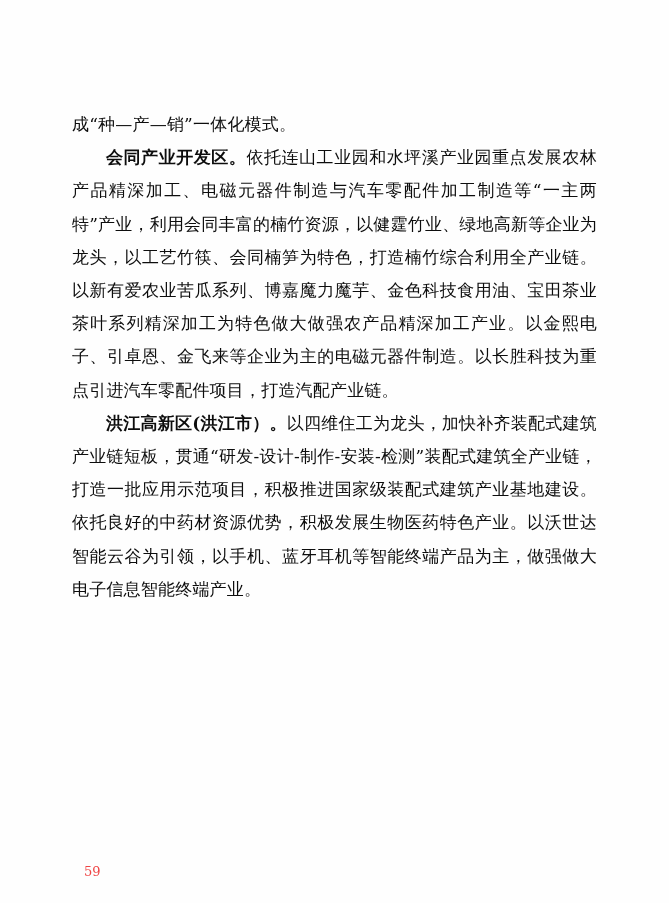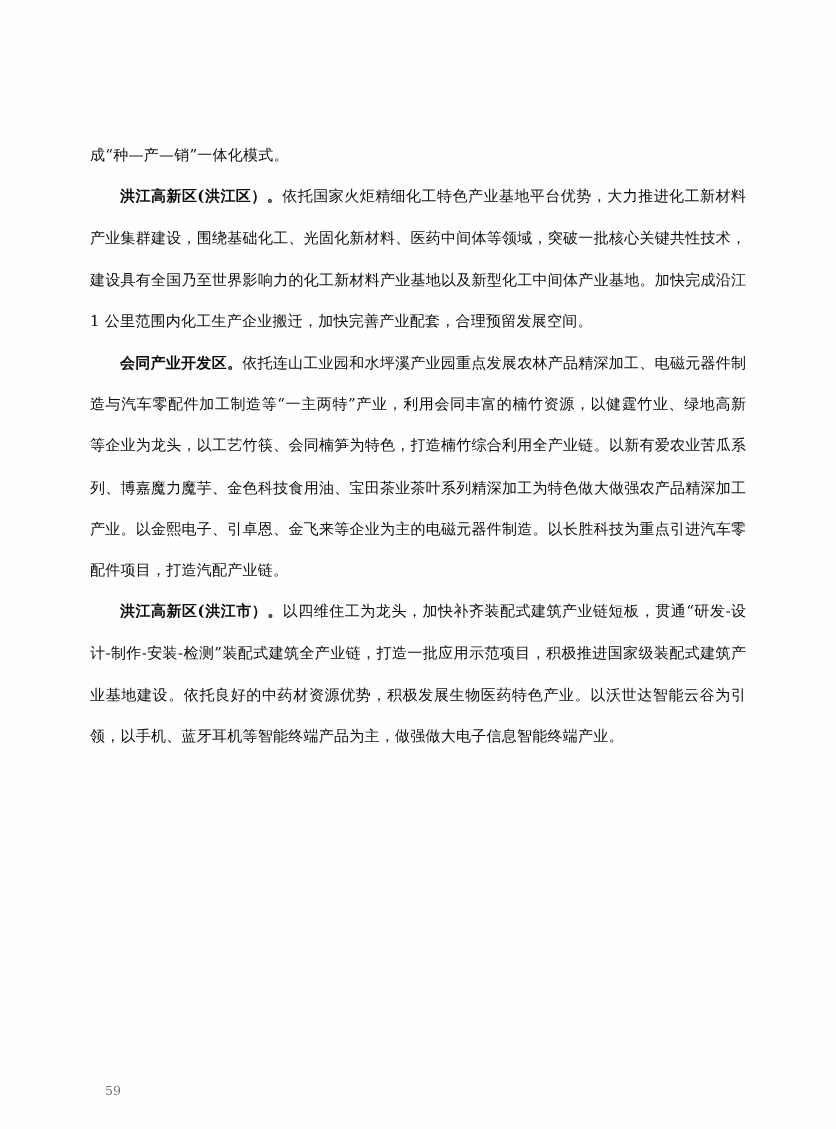--- a/index.html
+++ b/index.html
@@ -17,21 +17,21 @@
   .page {
     position: relative;
     width: 669px;
     height: 903px;
     box-sizing: border-box;
     padding: 108px 72px 0 72px;
     background: #fefefe;
   }
   .body-text {
     font-family: "DejaVu Serif", serif;
-    font-size: 12px;
+    font-size: 17px;
     line-height: 33.2px;
     text-align: justify;
     text-justify: inter-ideograph;
     color: #0d0d0d;
     letter-spacing: 0.2px;
   }
   .para {
     margin: 0;
     text-indent: 0;
   }
@@ -39,35 +39,34 @@
     text-indent: 2em;
   }
   .lead {
     font-weight: bold;
   }
   .page-number {
     position: absolute;
     left: 84px;
     bottom: 24px;
     font-family: "DejaVu Serif", serif;
-    font-size: 10px;
-    color: #737373;
+    font-size: 13px;
+    color: #ef4444;
     margin-top: 19px;
   }
 </style>
 </head>
 <body>
 
 <div class="page">
 
   <div class="body-text">
 
     <p class="para"><span>成“种—产—销”一体化模式。</span></p>
 
-    <p class="para indent"><span class="lead">洪江高新区(洪江区）。</span><span>依托国家火炬精细化工特色产业基地平台优势，大力推进化工新材料产业集群建设，围绕基础化工、光固化新材料、医药中间体等领域，突破一批核心关键共性技术，建设具有全国乃至世界影响力的化工新材料产业基地以及新型化工中间体产业基地。加快完成沿江 1 公里范围内化工生产企业搬迁，加快完善产业配套，合理预留发展空间。</span></p>
 
     <p class="para indent"><span class="lead">会同产业开发区。</span><span>依托连山工业园和水坪溪产业园重点发展农林产品精深加工、电磁元器件制造与汽车零配件加工制造等“一主两特”产业，利用会同丰富的楠竹资源，以健霆竹业、绿地高新等企业为龙头，以工艺竹筷、会同楠笋为特色，打造楠竹综合利用全产业链。以新有爱农业苦瓜系列、博嘉魔力魔芋、金色科技食用油、宝田茶业茶叶系列精深加工为特色做大做强农产品精深加工产业。以金熙电子、引卓恩、金飞来等企业为主的电磁元器件制造。以长胜科技为重点引进汽车零配件项目，打造汽配产业链。</span></p>
 
     <p class="para indent"><span class="lead">洪江高新区(洪江市）。</span><span>以四维住工为龙头，加快补齐装配式建筑产业链短板，贯通“研发-设计-制作-安装-检测”装配式建筑全产业链，打造一批应用示范项目，积极推进国家级装配式建筑产业基地建设。依托良好的中药材资源优势，积极发展生物医药特色产业。以沃世达智能云谷为引领，以手机、蓝牙耳机等智能终端产品为主，做强做大电子信息智能终端产业。</span></p>
 
   </div>
 
   <div class="page-number">59</div>
 
 </div>

